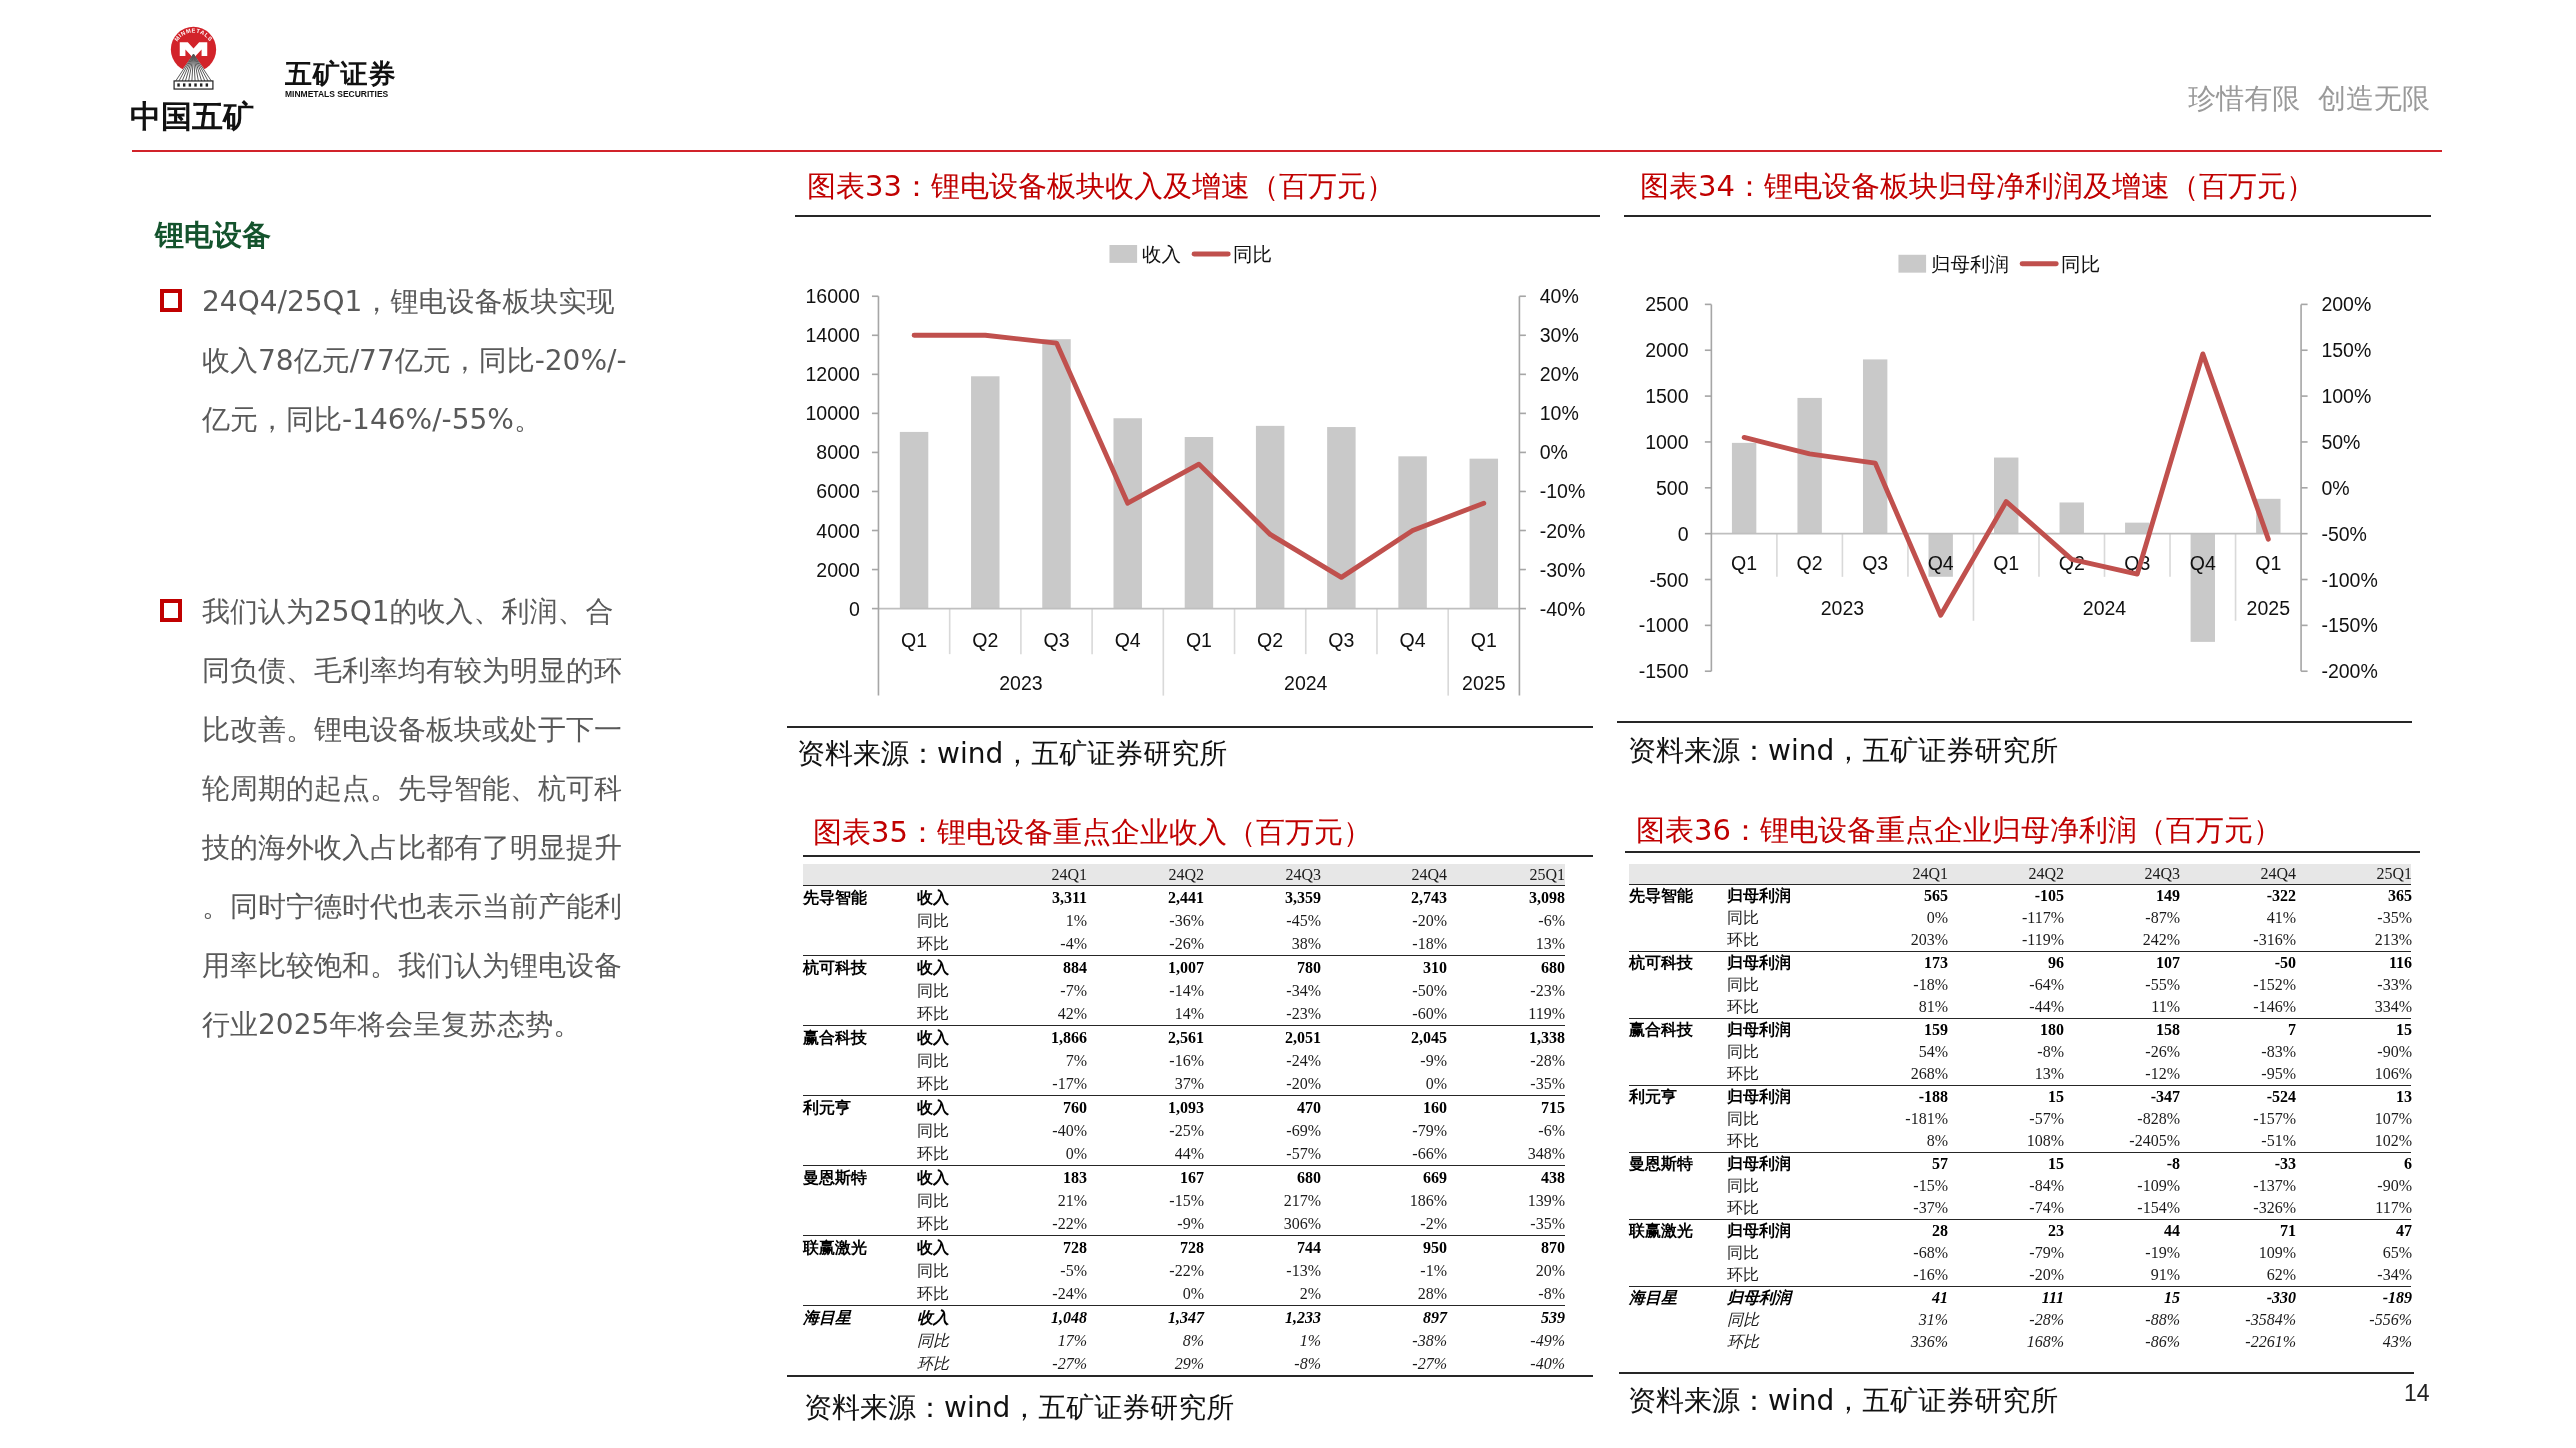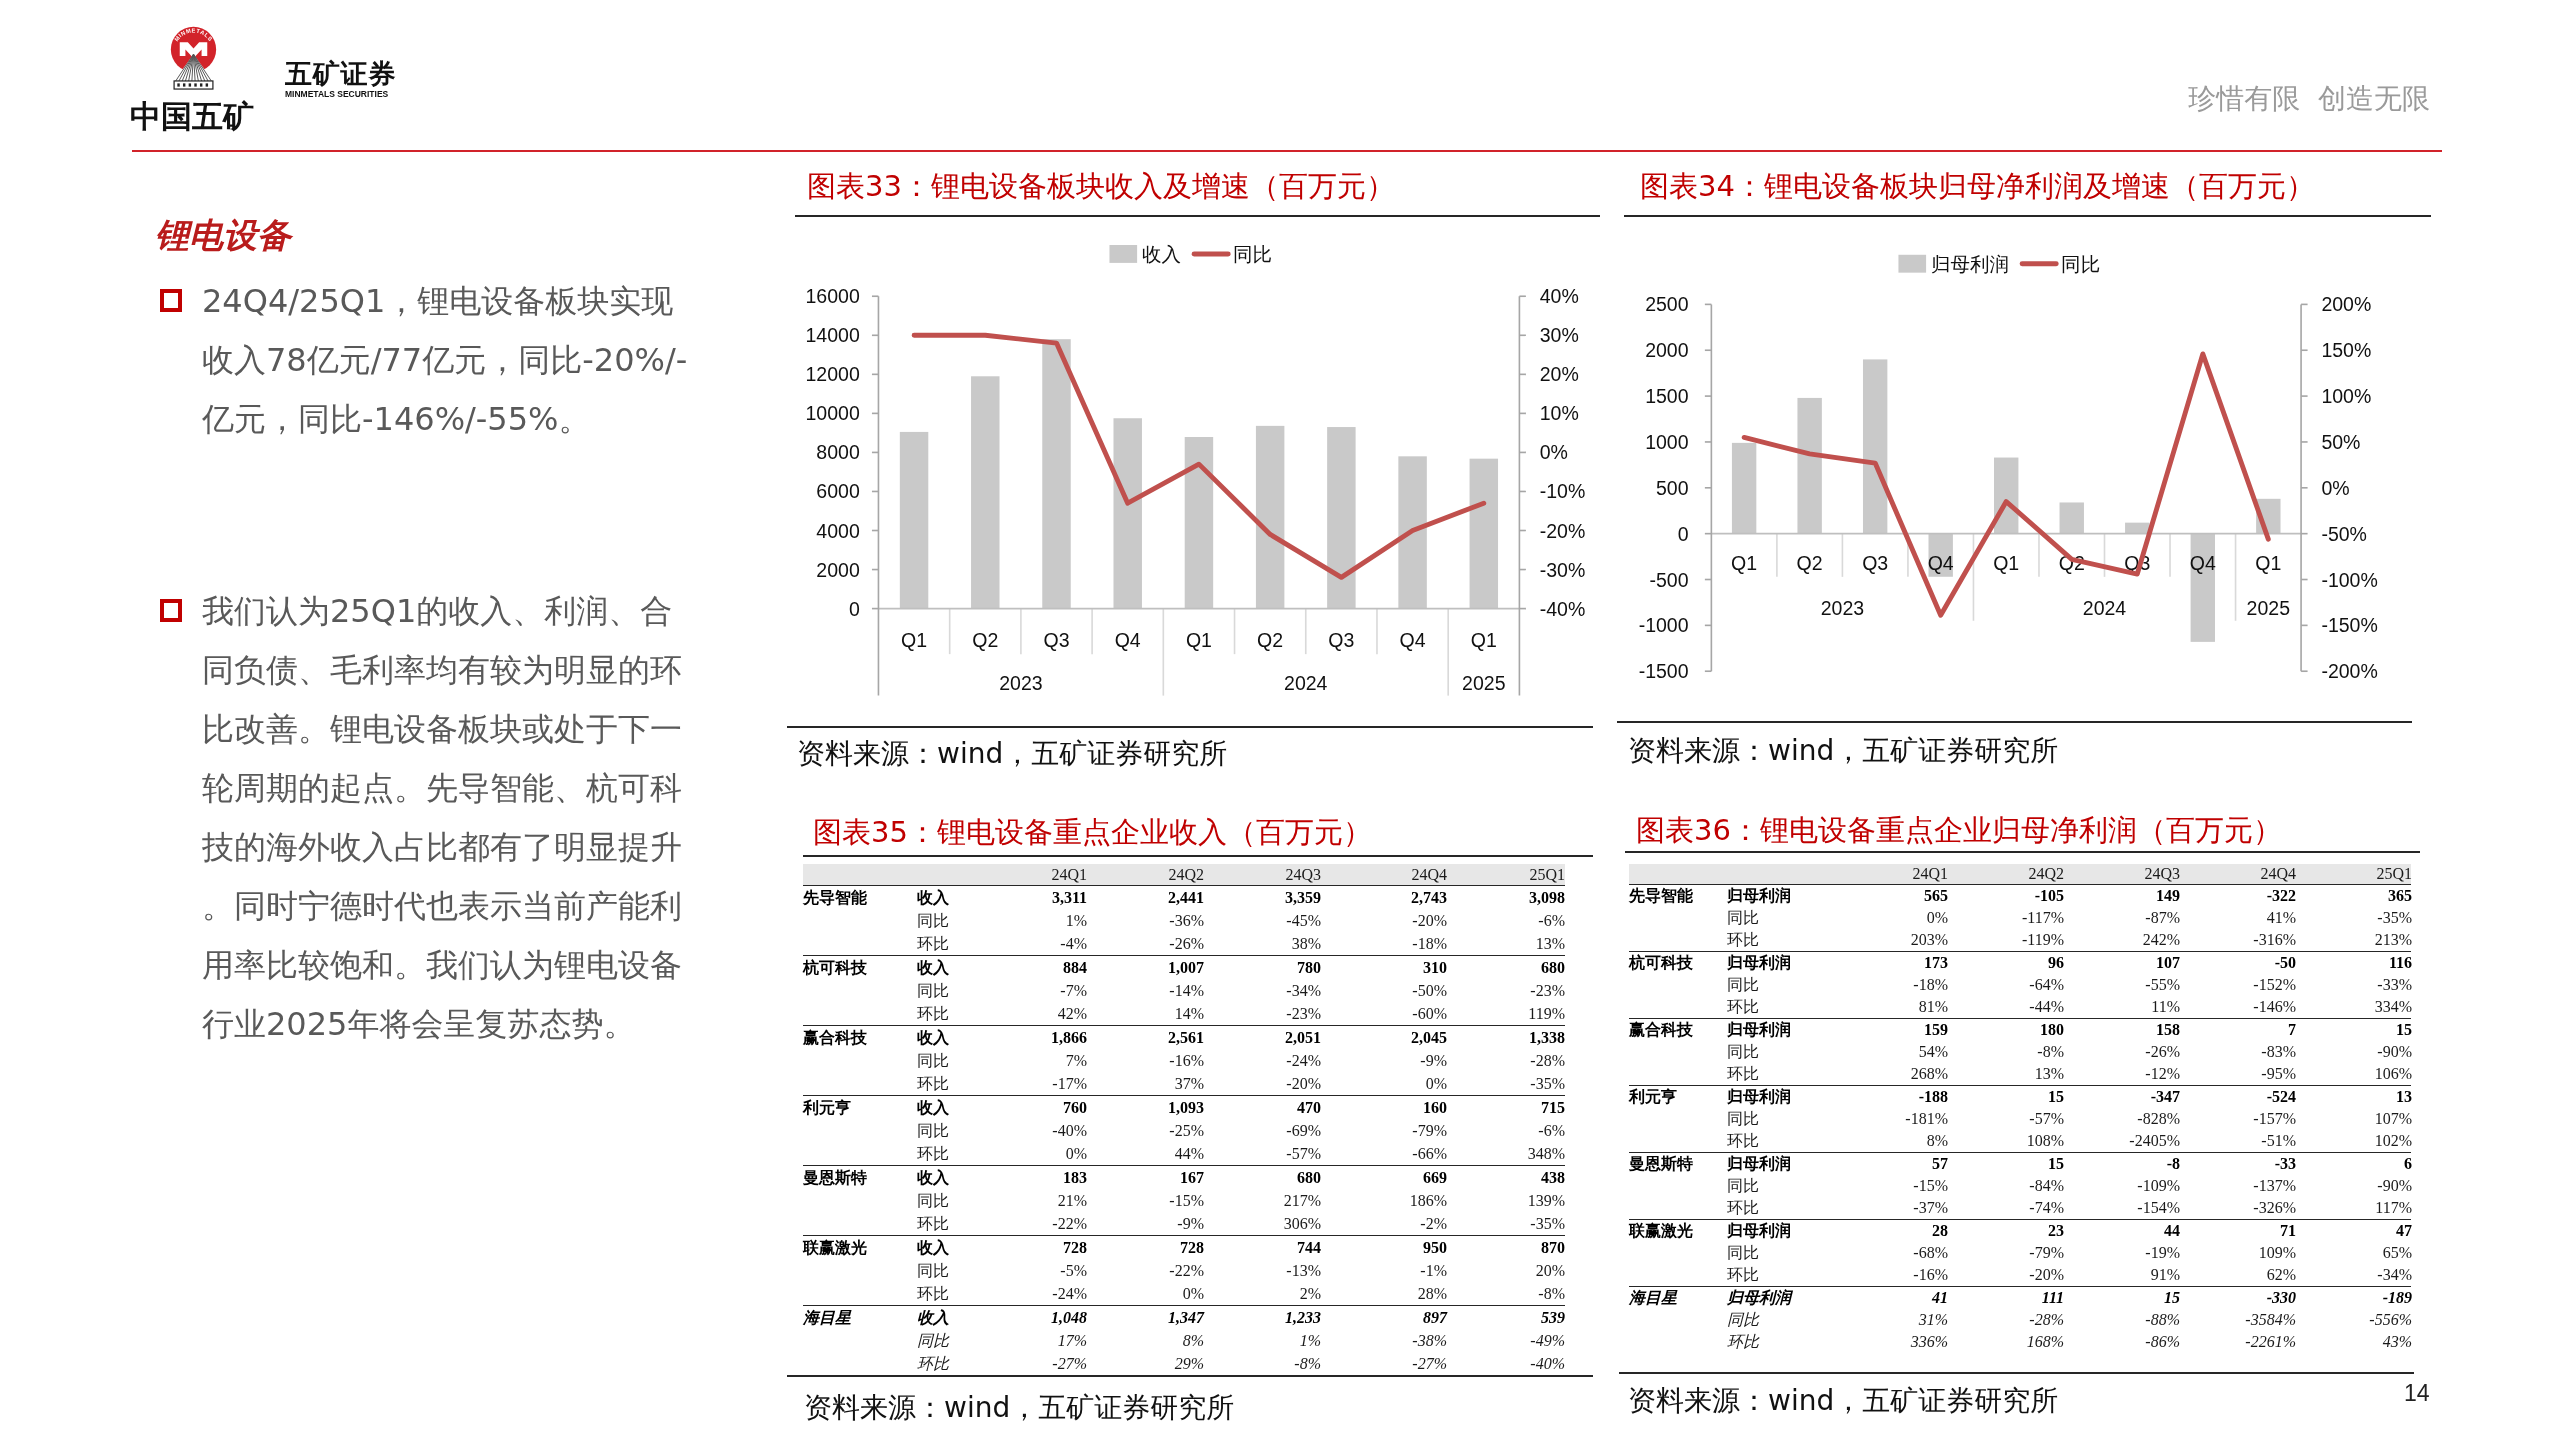--- a/index.html
+++ b/index.html
@@ -4,25 +4,25 @@
 <style>
 html,body{margin:0;padding:0;}
 body{width:2576px;height:1449px;position:relative;overflow:hidden;background:#ffffff;font-family:"DejaVu Sans","Liberation Sans",sans-serif;color:#000;}
 .abs{position:absolute;}
 .logo{left:166px;top:24.4px;width:55px;height:67px;}
 .group-name{left:130px;top:98px;font-size:31px;font-weight:bold;line-height:37px;white-space:nowrap;color:#111;}
 .brand-cn{left:285px;top:57px;font-size:27px;font-weight:bold;line-height:33px;white-space:nowrap;color:#111;letter-spacing:0.8px;}
 .brand-en{left:285px;top:89px;font-family:"Liberation Sans",sans-serif;font-size:8.5px;font-weight:bold;line-height:11.4px;white-space:nowrap;color:#111;}
 .slogan{right:146px;top:81px;font-size:28px;line-height:36px;color:#9a9a9a;white-space:pre;}
 .header-rule{left:132px;top:150px;width:2310px;height:1.6px;background:#d1232a;}
-.section-title{left:155px;top:208px;font-size:34px;font-weight:bold;color:#b91c1c;line-height:55px;white-space:nowrap;font-style:italic;}
+.section-title{left:155px;top:208px;font-size:29px;font-weight:bold;color:#14532d;line-height:55px;white-space:nowrap;}
 .bullet{left:159px;width:586px;}
 .bullet .sq{position:absolute;left:0.8px;top:17px;width:14.6px;height:14.6px;border:4.9px solid #c00000;box-sizing:content-box;}
 .bullet .lines{position:absolute;left:43px;top:0;}
-.bullet .ln{height:59px;line-height:59px;font-size:32px;color:#595959;white-space:nowrap;}
+.bullet .ln{height:59px;line-height:59px;font-size:28px;color:#595959;white-space:nowrap;}
 .fig-title{font-size:29px;line-height:36px;color:#c00000;white-space:nowrap;}
 .rule{height:1.6px;background:#262626;}
 .source{font-size:28px;line-height:36px;color:#111;white-space:nowrap;}
 .page-num{left:2404px;top:1375px;font-family:"Liberation Sans",sans-serif;font-size:23px;line-height:36px;color:#222;}
 .chart-svg{left:0;top:0;width:2576px;height:1449px;pointer-events:none;}
 .chart-svg text{font-family:"Liberation Sans","DejaVu Sans",sans-serif;font-size:24px;fill:#111;}
 .tbl{font-family:"Liberation Serif","DejaVu Serif",serif;font-size:16px;color:#1a1a1a;}
 .tbl .hdr{display:grid;background:#e7e7e7;border-bottom:1.6px solid #262626;}
 .tbl .grp{border-bottom:1.6px solid #262626;}
 .tbl .grp:last-child{border-bottom:none;font-style:italic;}

